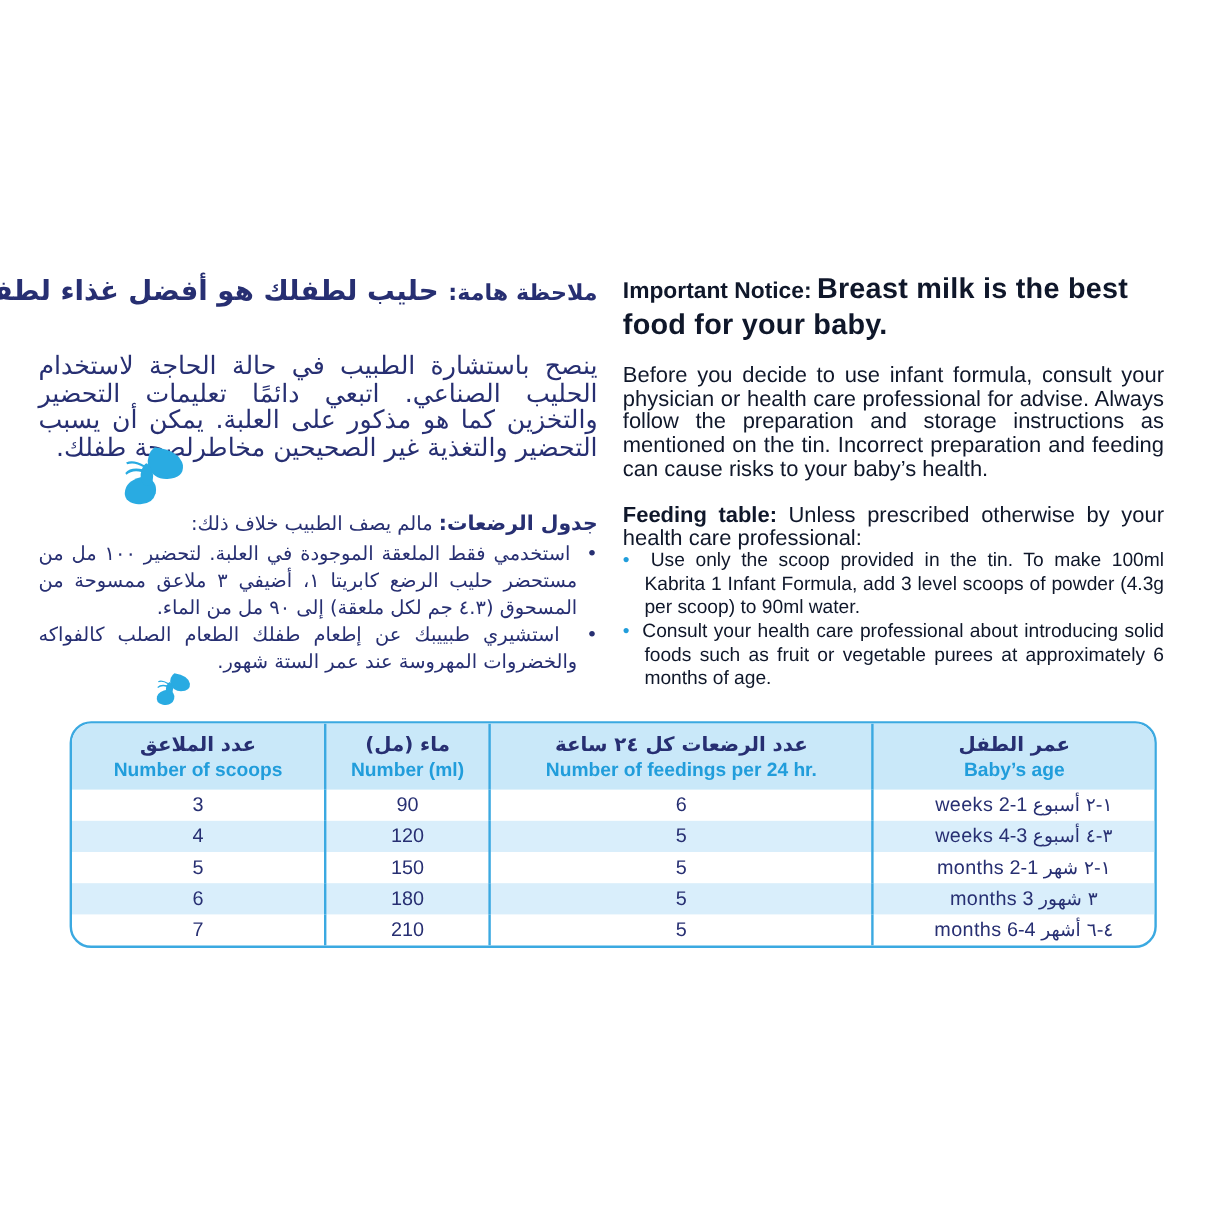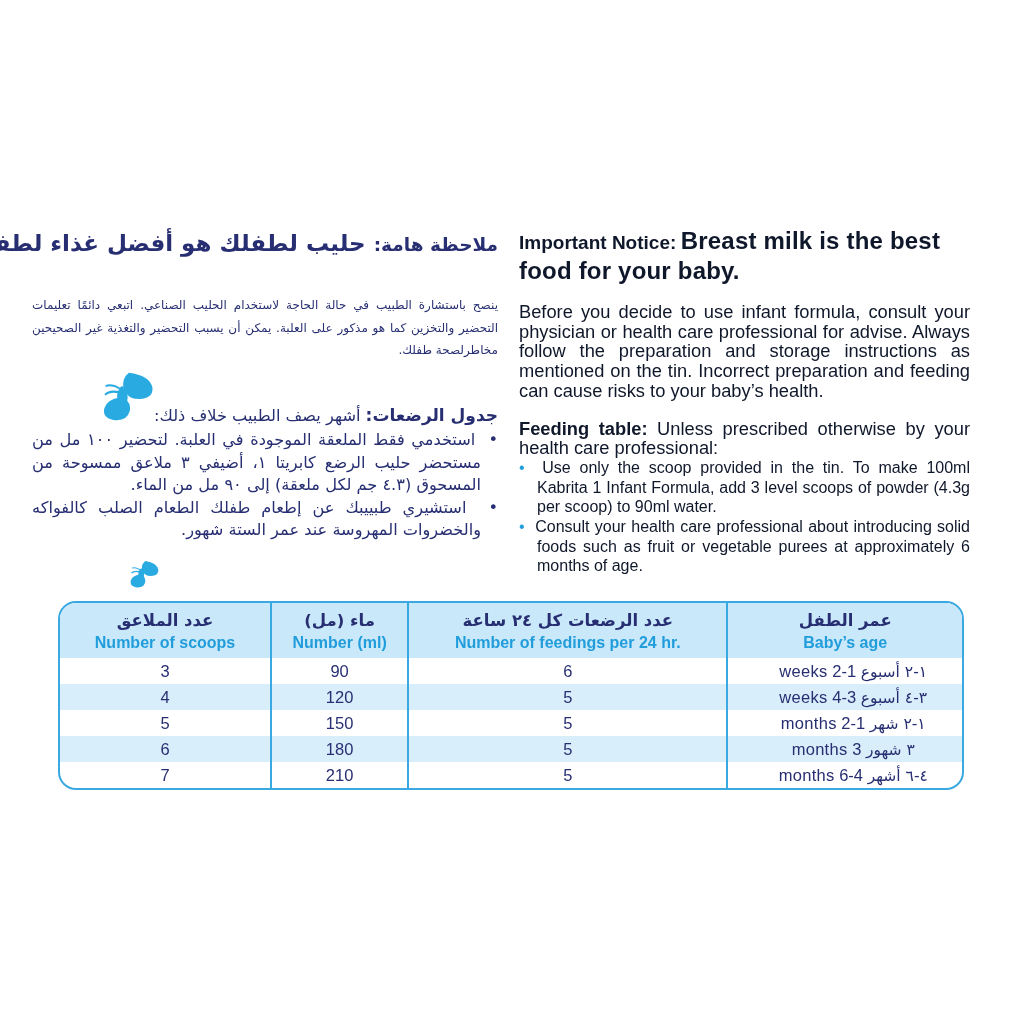--- a/index.html
+++ b/index.html
@@ -21,21 +21,21 @@
     text-align:right;
     font-weight:bold;
     font-size:23px;
     line-height:32px;
     white-space:nowrap;
   }
   .ar-notice-label{font-size:18.5px;font-weight:bold;}
   .ar-notice-title{font-size:23px;font-weight:bold;}
   .ar-intro{
     margin:33px 0 0 0;
-    font-size:12px;
+    font-size:21px;
     line-height:22.5px;
     text-align:justify;
   }
   .ar-feed{
     margin:42px 0 0 0;
     font-size:16.2px;
     line-height:22.5px;
     text-align:right;
   }
   .ar-feed-label{font-weight:bold;font-size:17px;}
@@ -140,21 +140,21 @@
 <div class="page">
 
   <div class="col-ar" lang="ar">
     <div class="ar-heading">
       <span class="ar-notice-label">ملاحظة هامة:</span>
       <span class="ar-notice-title">حليب لطفلك هو أفضل غذاء لطفلك</span>
     </div>
     <p class="ar-intro">ينصح باستشارة الطبيب في حالة الحاجة لاستخدام الحليب الصناعي. اتبعي دائمًا تعليمات التحضير والتخزين كما هو مذكور على العلبة. يمكن أن يسبب التحضير والتغذية غير الصحيحين مخاطرلصحة طفلك.</p>
     <p class="ar-feed">
       <span class="ar-feed-label">جدول الرضعات:</span>
-      <span>أشهر يصف الطبيب خلاف ذلك:</span>
+      <span>مالم يصف الطبيب خلاف ذلك:</span>
     </p>
     <ul class="ar-bullets">
       <li>استخدمي فقط الملعقة الموجودة في العلبة. لتحضير ١٠٠ مل من مستحضر حليب الرضع كابريتا ١، أضيفي ٣ ملاعق ممسوحة من المسحوق (٤.٣ جم لكل ملعقة) إلى ٩٠ مل من الماء.</li>
       <li>استشيري طبييبك عن إطعام طفلك الطعام الصلب كالفواكه والخضروات المهروسة عند عمر الستة شهور.</li>
     </ul>
   </div>
 
   <div class="col-en" lang="en">
     <div class="en-heading">
       <span class="en-notice-label">Important Notice:</span>

